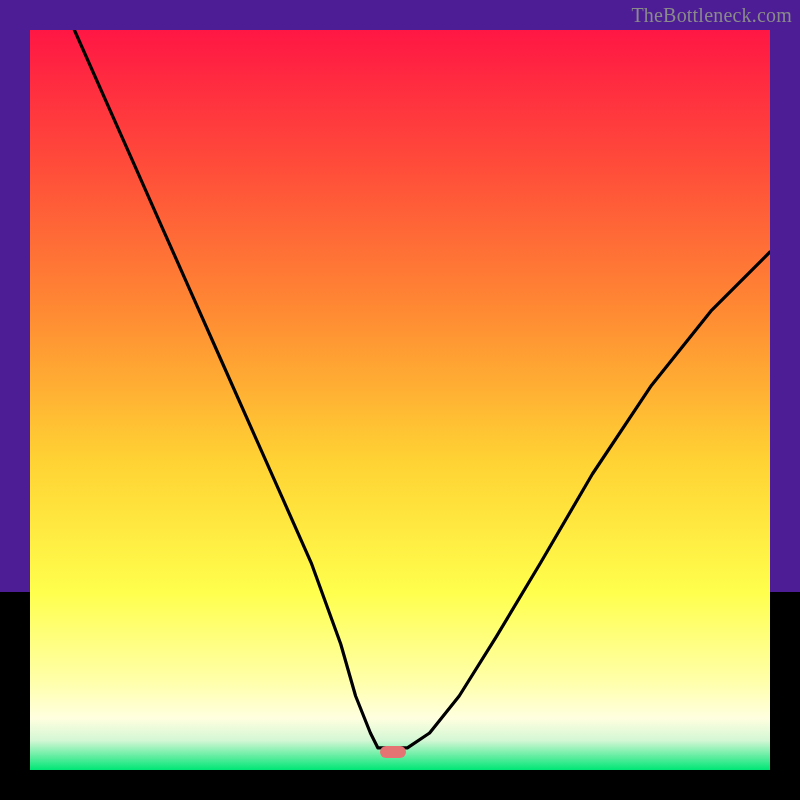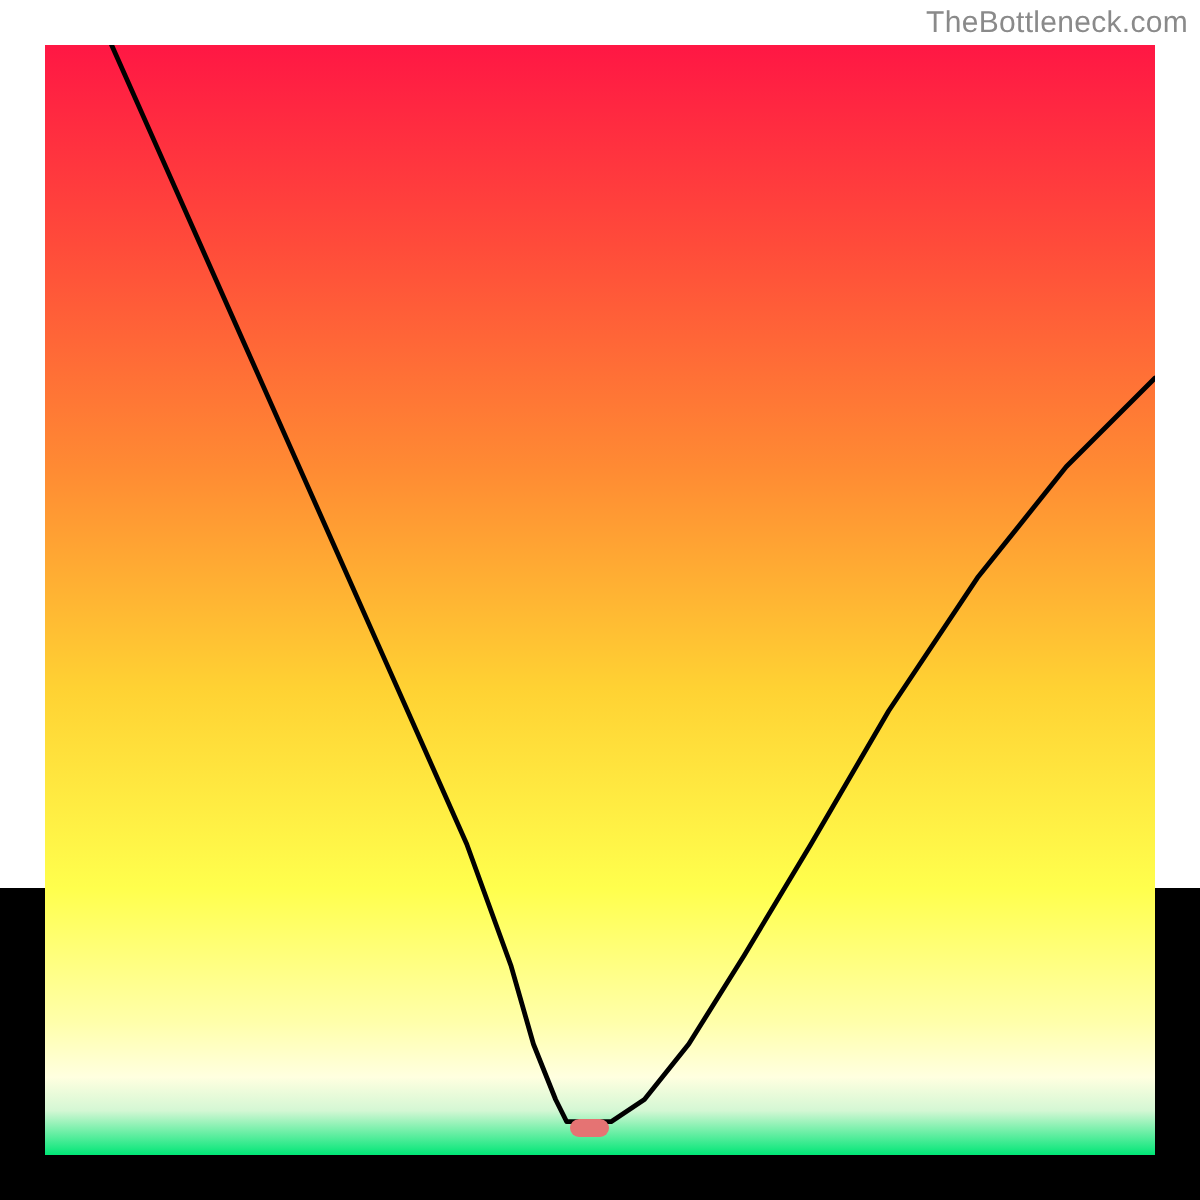--- a/index.html
+++ b/index.html
@@ -8,21 +8,22 @@
     width: 800px;
     height: 800px;
     overflow: hidden;
     background: #000;
     font-family: Arial, Helvetica, sans-serif;
   }
   .frame {
     position: relative;
     width: 800px;
     height: 592px;
-    background: #ffffff;
+    background: #4c1d95;
+    font-family: Liberation Serif, serif;
   }
   .plot-area {
     position: absolute;
     left: 30px;
     top: 30px;
     width: 740px;
     height: 740px;
     overflow: hidden;
   }
   .gradient {

